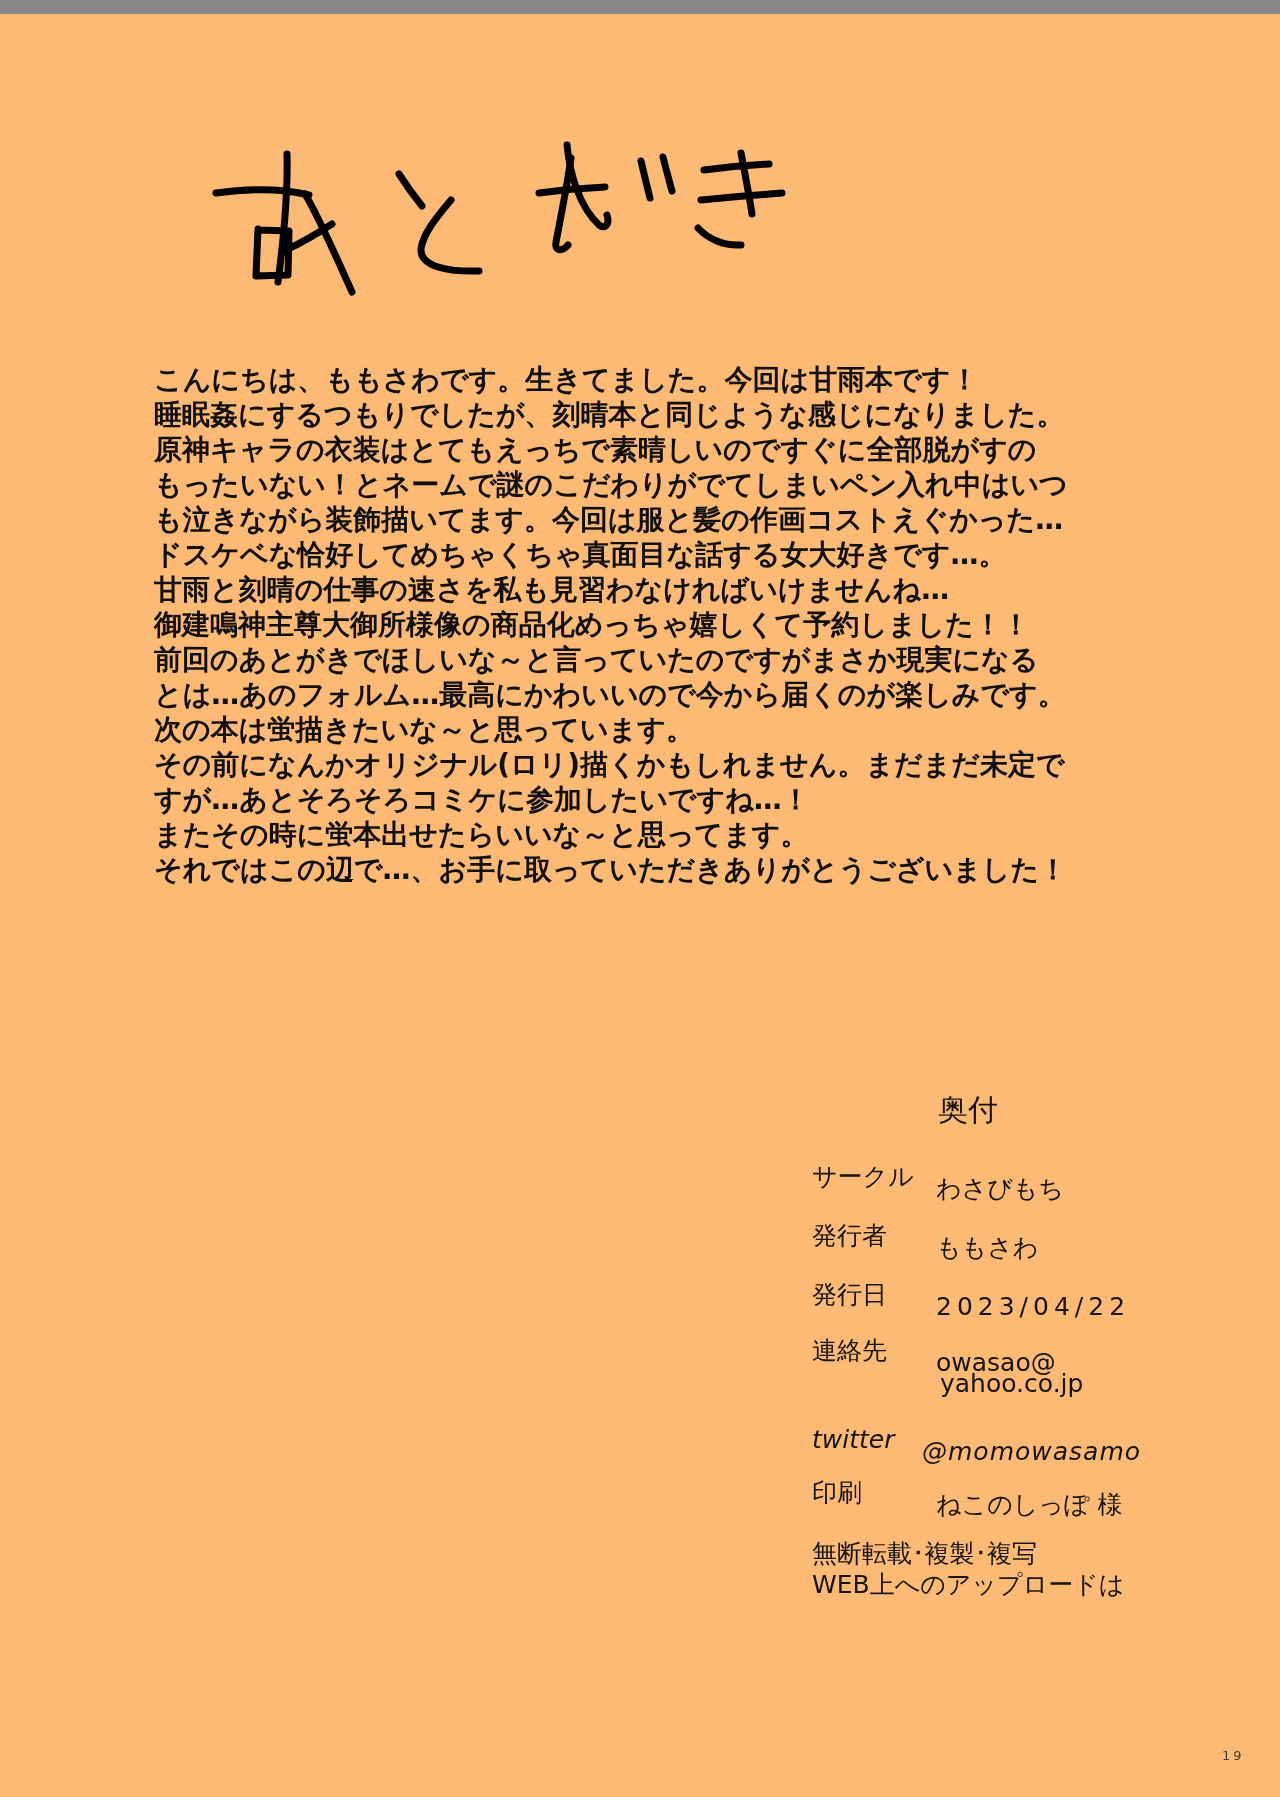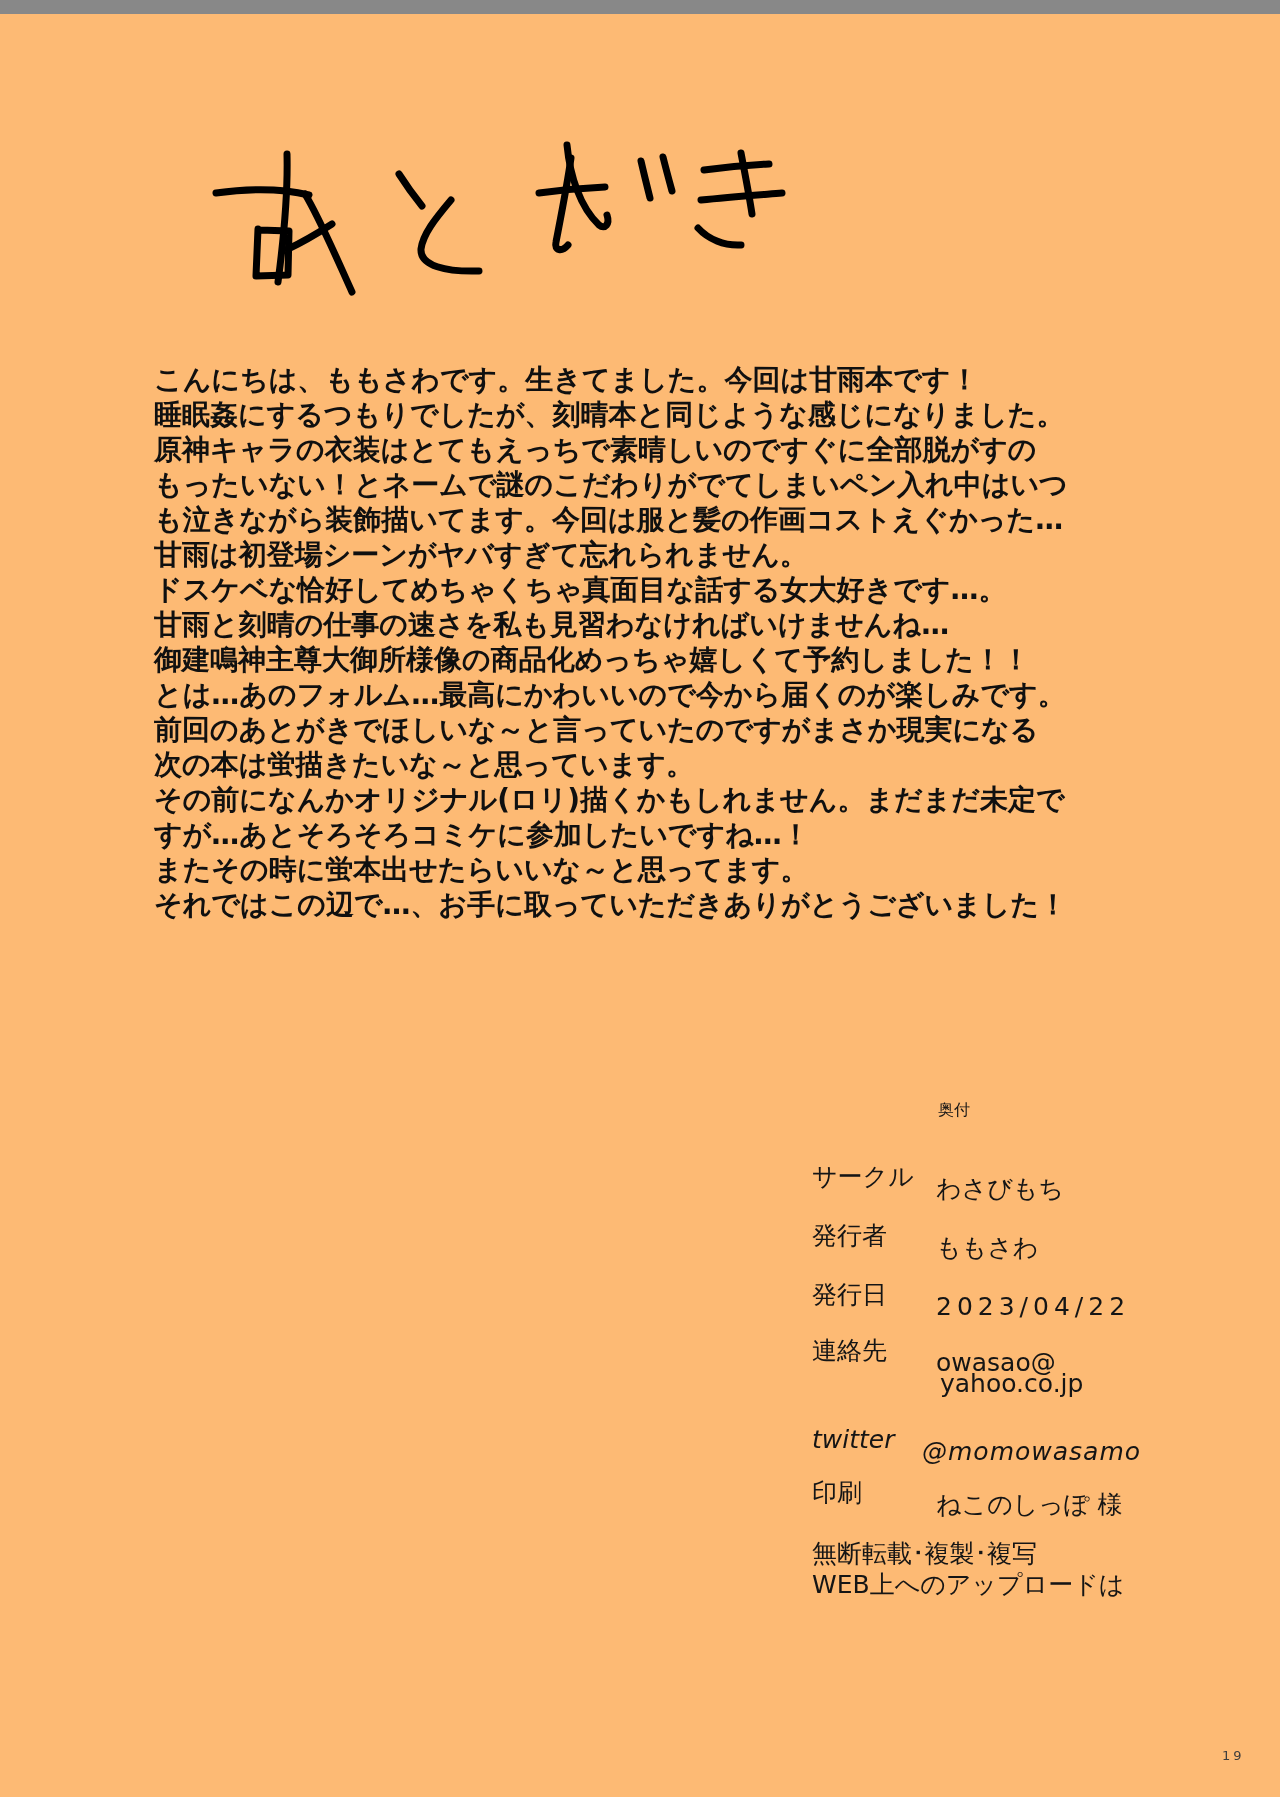--- a/index.html
+++ b/index.html
@@ -18,21 +18,21 @@
   
   .body-text{
     position:absolute;left:154px;top:348px;width:1060px;
     font-size:28px;line-height:35px;font-weight:600;
     letter-spacing:0px;color:#101010;
   }
   .body-line{white-space:nowrap;height:35px;}
   
   .colophon-heading{
     position:absolute;left:938px;top:1081px;
-    font-size:16px;line-height:30px;color:#151515;white-space:nowrap;
+    font-size:30px;line-height:30px;color:#151515;white-space:nowrap;
   }
   .colophon-row{position:absolute;left:812px;width:440px;height:64px;}
   .colophon-row .label{position:absolute;left:0;top:0;font-size:25px;line-height:30px;white-space:nowrap;color:#151515;}
   .colophon-row .value{position:absolute;left:124px;top:12px;font-size:25px;line-height:30px;white-space:nowrap;color:#151515;}
   .colophon-row .value2{position:absolute;left:128px;top:33px;font-size:25px;line-height:30px;white-space:nowrap;color:#151515;}
   .r0{top:1148px;} .r1{top:1207px;} .r2{top:1266px;}
   .r3{top:1322px;height:70px;} .r4{top:1411px;font-style:italic;} .r5{top:1464px;}
   .r2 .value{letter-spacing:5px;}
   .r4 .value{left:110px;letter-spacing:1px;}
   .colophon-notes{
@@ -73,26 +73,25 @@
     <path d="M701,186 C729,183 757,181 782,179"></path>
     <path d="M698,214 C708,225 724,232 741,231"></path>
   </svg>
 
   <div class="body-text">
     <div class="body-line">こんにちは、ももさわです。生きてました。今回は甘雨本です！</div>
     <div class="body-line">睡眠姦にするつもりでしたが、刻晴本と同じような感じになりました。</div>
     <div class="body-line">原神キャラの衣装はとてもえっちで素晴しいのですぐに全部脱がすの</div>
     <div class="body-line">もったいない！とネームで謎のこだわりがでてしまいペン入れ中はいつ</div>
     <div class="body-line">も泣きながら装飾描いてます。今回は服と髪の作画コストえぐかった…</div>
-    <div class="body-line">甘雨は初登場シーンがヤバすぎて忘れられません。</div>
     <div class="body-line">ドスケベな恰好してめちゃくちゃ真面目な話する女大好きです…。</div>
     <div class="body-line">甘雨と刻晴の仕事の速さを私も見習わなければいけませんね…</div>
     <div class="body-line">御建鳴神主尊大御所様像の商品化めっちゃ嬉しくて予約しました！！</div>
+    <div class="body-line">前回のあとがきでほしいな～と言っていたのですがまさか現実になる</div>
     <div class="body-line">とは…あのフォルム…最高にかわいいので今から届くのが楽しみです。</div>
-    <div class="body-line">前回のあとがきでほしいな～と言っていたのですがまさか現実になる</div>
     <div class="body-line">次の本は蛍描きたいな～と思っています。</div>
     <div class="body-line">その前になんかオリジナル(ロリ)描くかもしれません。まだまだ未定で</div>
     <div class="body-line">すが…あとそろそろコミケに参加したいですね…！</div>
     <div class="body-line">またその時に蛍本出せたらいいな～と思ってます。</div>
     <div class="body-line">それではこの辺で…、お手に取っていただきありがとうございました！</div>
   </div>
 
   <div class="colophon-heading">奥付</div>
 
   <div class="colophon-row r0">

